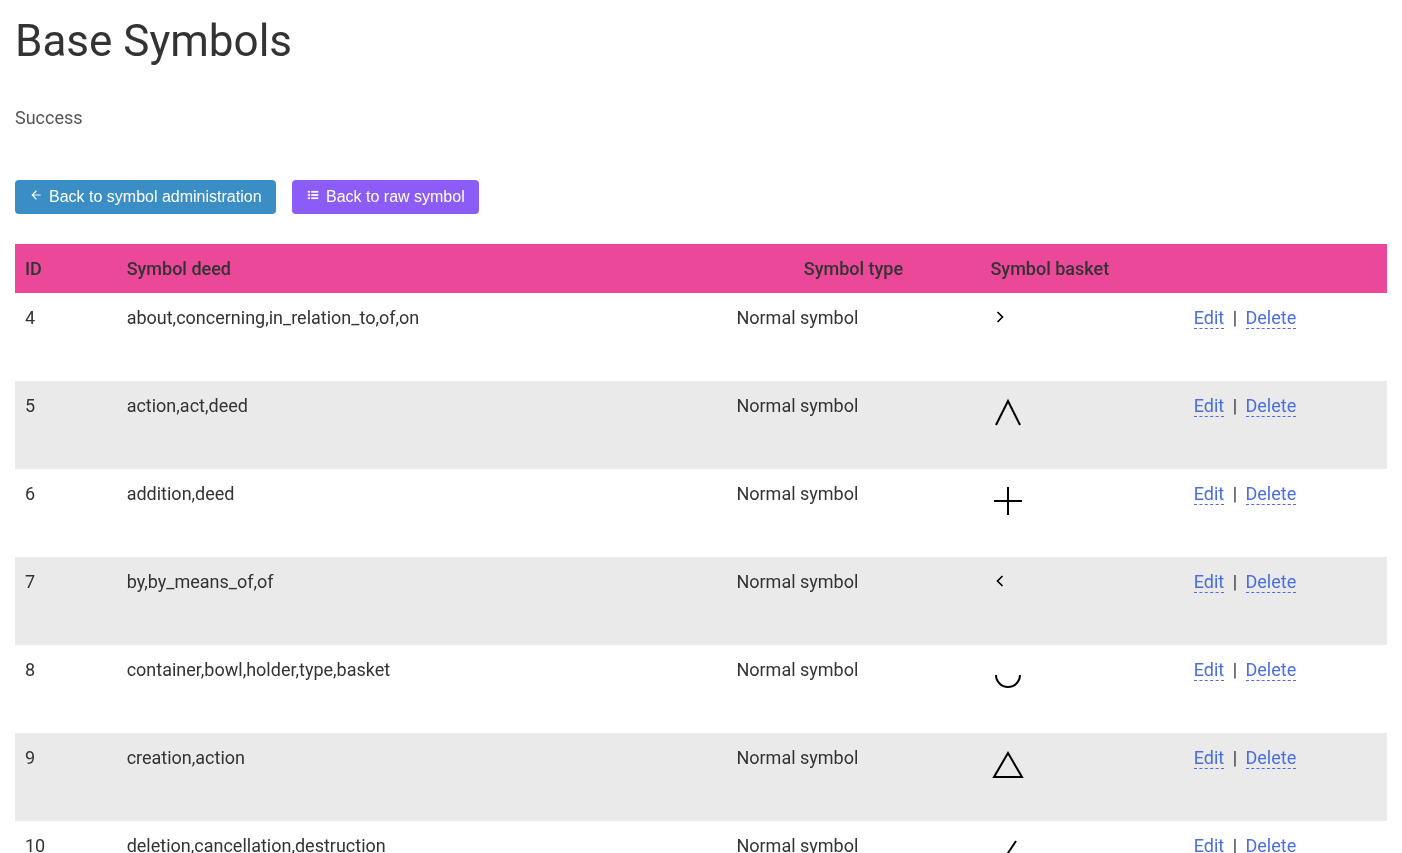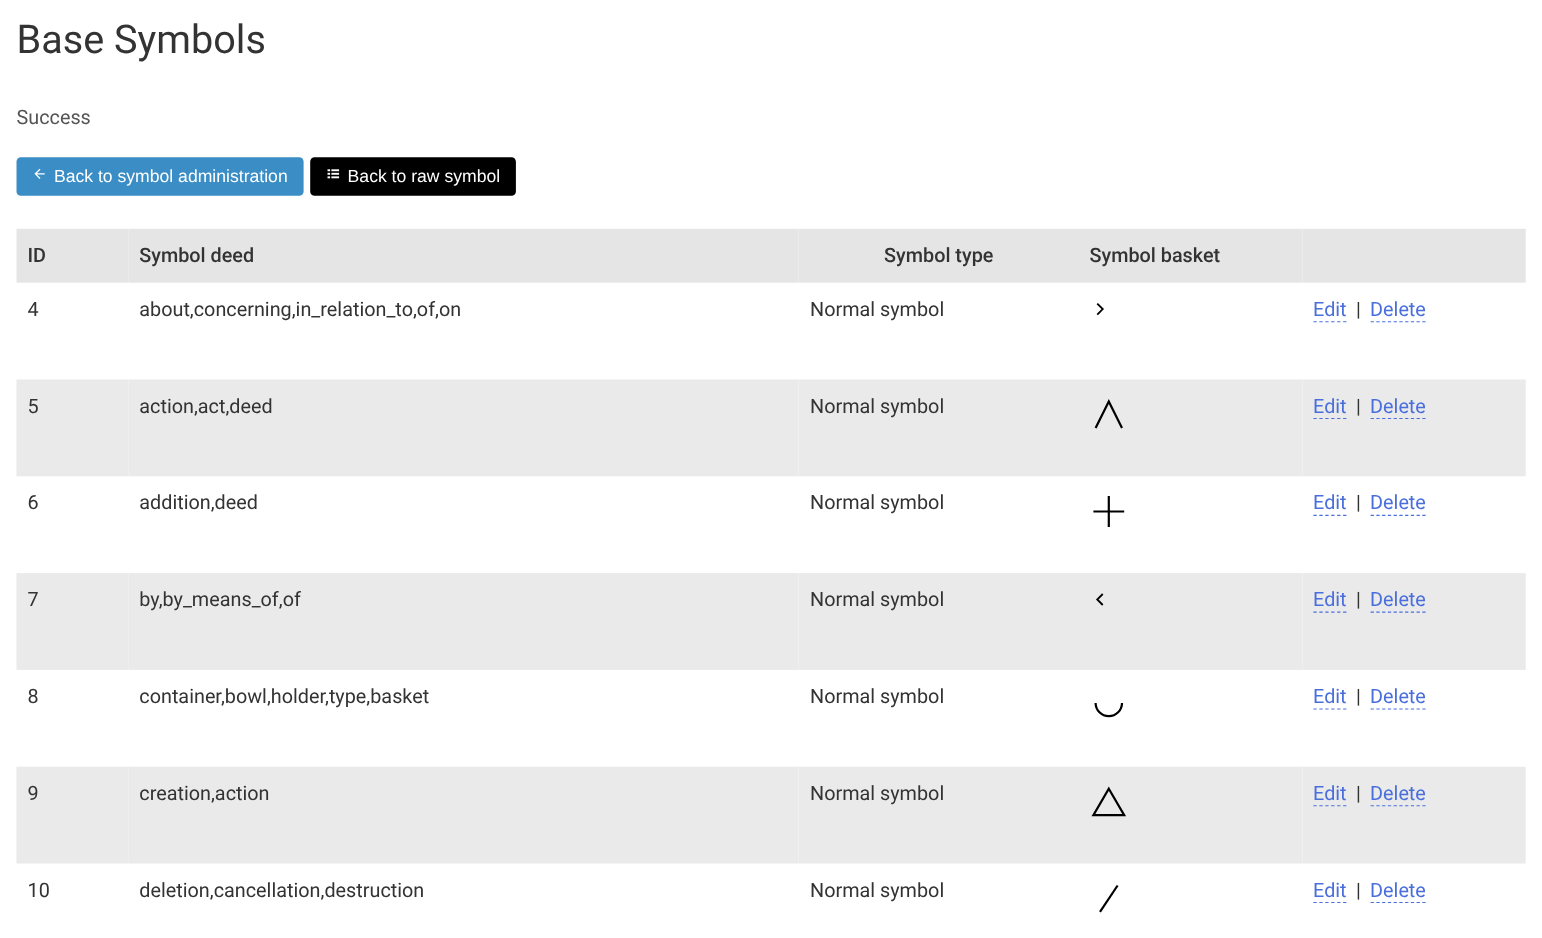--- a/index.html
+++ b/index.html
@@ -4,62 +4,62 @@
   <style>
     * { box-sizing: border-box; margin: 0; padding: 0; }
     body {
       font-family: -apple-system, BlinkMacSystemFont, "Segoe UI", Roboto, "Helvetica Neue", Arial, sans-serif;
       background: #fff;
       color: #333;
       font-size: 18px;
       padding: 15px;
     }
     h1 {
-      font-size: 36px;
+      font-size: 44px;
       font-weight: 400;
       color: #333;
       margin-bottom: 40px;
     }
     .status {
       font-size: 18px;
       color: #555;
-      margin-bottom: 25px;
+      margin-bottom: 52px;
     }
     .btn-group {
       margin-bottom: 30px;
     }
     .btn {
       display: inline-flex;
       align-items: center;
       padding: 8px 14px;
       font-size: 16px;
       color: #fff;
       border: none;
       border-radius: 4px;
       cursor: pointer;
       text-decoration: none;
-      margin-right: 2px;
+      margin-right: 12px;
     }
     .btn-primary {
       background: #3a8dc5;
     }
     .btn-info {
-      background: #000000;
+      background: #8b5cf6;
     }
     .btn .icon {
       display: inline-block;
       margin-right: 6px;
     }
     table {
       width: 100%;
       border-collapse: collapse;
       margin-top: 10px;
     }
     thead tr {
-      background: #e5e5e5;
+      background: #ec4899;
     }
     th {
       text-align: left;
       font-weight: 500;
       padding: 14px 10px;
       font-size: 18px;
       color: #333;
     }
     tbody tr:nth-child(even) {
       background: #eaeaea;

